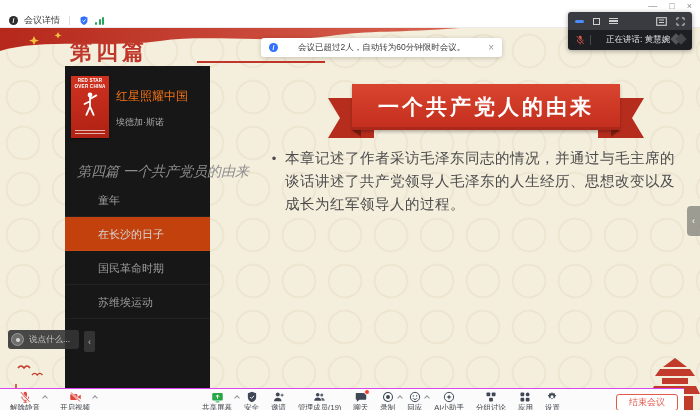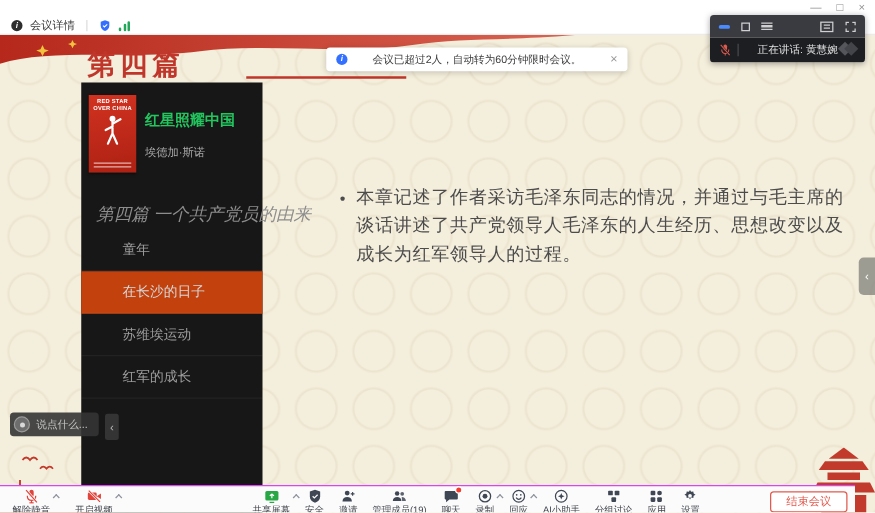--- a/index.html
+++ b/index.html
@@ -42,21 +42,21 @@
 
   
   .doc-nav { position:absolute; left:65px; top:38px; width:145px; bottom:0; background:#171717; }
   .book { position:absolute; left:6px; top:10px; right:4px; display:flex; }
   .cover { flex:none; width:38px; height:62px; background:linear-gradient(170deg,#d23220,#ad2113); position:relative; padding:2px 2px 0; box-shadow:0 1px 2px rgba(0,0,0,.5); }
   .cover-title { color:#fff; font-weight:bold; font-size:4.6px; line-height:1.2; text-align:center; letter-spacing:.2px; }
   .cover-fig { display:block; margin:1px auto 0; }
   .cover-lines { position:absolute; bottom:4px; left:4px; right:4px; }
   .cover-lines i { display:block; height:1px; background:rgba(255,255,255,.65); margin-top:2px; }
   .book-meta { margin-left:7px; padding-top:12px; min-width:0; }
-  .book-title { color:#22c55e; font-size:12px; font-weight:bold; white-space:nowrap; }
+  .book-title { color:#f97316; font-size:12px; font-weight:normal; white-space:nowrap; }
   .book-author { color:#a8a8a8; font-size:9px; margin-top:11px; }
   .section-label { position:absolute; left:12px; top:97px; color:#8d8d8d; font-size:14px; white-space:nowrap;font-style:italic; }
   .chapters { position:absolute; top:117px; left:0; right:0; }
   .chapter { height:34px; line-height:34px; padding-left:33px; color:#9d9d9d; font-size:11px; border-bottom:1px solid rgba(255,255,255,.05); cursor:pointer; }
   .chapter.selected { background:#c2410c; color:#d4dade; }
 
   
   .ribbon { position:absolute; left:328px; top:56px; width:316px; height:60px; }
   .ribbon-tail { position:absolute; top:14px; width:46px; height:40px; background:#b72d1d; }
   .ribbon-tail.left  { left:0;  clip-path:polygon(0 0,100% 0,100% 100%,0 100%,26% 50%); }
@@ -179,25 +179,32 @@
         </div>
         <div class="book-meta">
           <div class="book-title">红星照耀中国</div>
           <div class="book-author">埃德加·斯诺</div>
         </div>
       </div>
       <div class="section-label">第四篇 一个共产党员的由来</div>
       <div class="chapters">
         <div class="chapter">童年</div>
         <div class="chapter selected">在长沙的日子</div>
+        <div class="chapter">国民革命时期</div>
         <div class="chapter">苏维埃运动</div>
-        <div class="chapter">红军的成长</div>
       </div>
     </aside>
 
+    <div class="ribbon">
+      <div class="ribbon-tail left"></div>
+      <div class="ribbon-tail right"></div>
+      <div class="ribbon-fold left"></div>
+      <div class="ribbon-fold right"></div>
+      <div class="ribbon-band">一个共产党人的由来</div>
+    </div>
 
     <div class="bullet-block">
       <span class="bullet-dot">•</span>
       <span class="bullet-text">本章记述了作者采访毛泽东同志的情况，并通过与毛主席的谈话讲述了共产党领导人毛泽东的人生经历、思想改变以及成长为红军领导人的过程。</span>
     </div>
 
     <div class="right-tab">‹</div>
 
     <svg class="deco-bl" width="72" height="58" viewBox="0 0 72 58">
       <path d="M18 6q3-4 6 0q3-4 6 0" stroke="#c23a2b" fill="none" stroke-width="1.5"></path>

